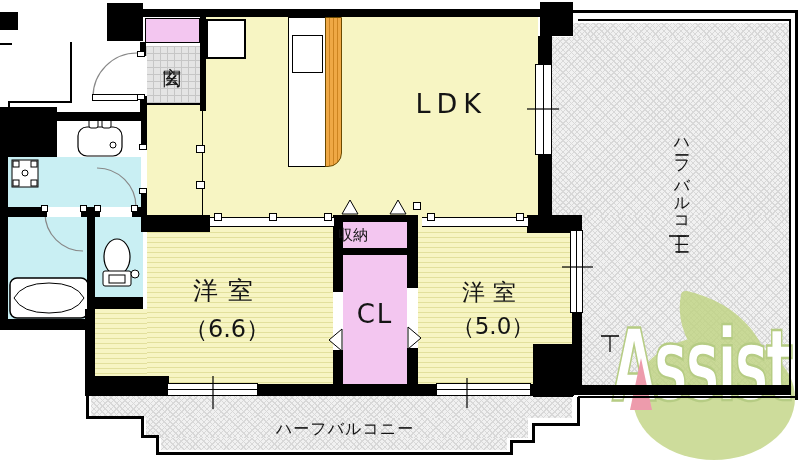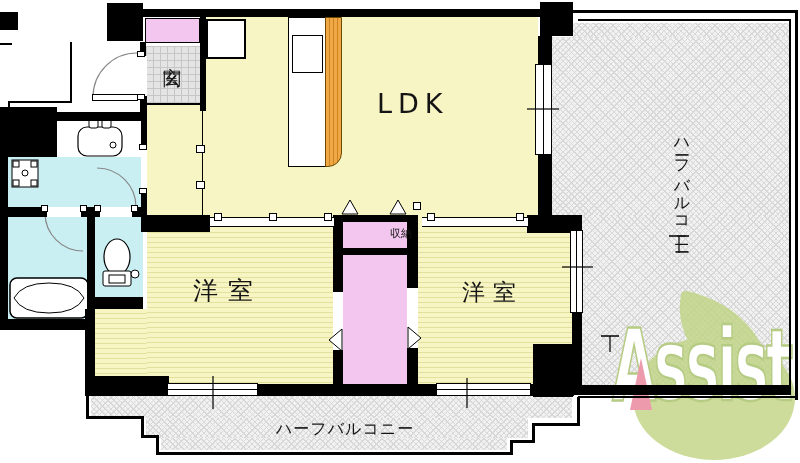--- a/index.html
+++ b/index.html
@@ -224,21 +224,24 @@
     <line x1="527" y1="109" x2="559" y2="109" stroke="#000" stroke-width="1.2"></line>
     <line x1="562" y1="267" x2="593" y2="267" stroke="#000" stroke-width="1.2"></line>
     <line x1="213" y1="376" x2="213" y2="409" stroke="#000" stroke-width="1.2"></line>
     <line x1="467" y1="378" x2="467" y2="408" stroke="#000" stroke-width="1.2"></line>
     <line x1="669" y1="236" x2="689" y2="236" stroke="#000" stroke-width="1.5"></line>
     <line x1="679" y1="236" x2="679" y2="253" stroke="#000" stroke-width="1.2"></line>
     <line x1="601" y1="336" x2="619" y2="336" stroke="#000" stroke-width="1.5"></line>
     <line x1="610" y1="336" x2="610" y2="352" stroke="#000" stroke-width="1.2"></line>
   </svg>
 
-  <div class="lbl" style="left:377px;top:88px;width:110px;text-align:left;font-size:27px;letter-spacing:6px">LDK</div>
+  <div class="lbl" style="left:377px;top:88px;width:110px;text-align:right;font-size:27px;letter-spacing:6px">LDK</div>
   <div class="lbl" style="left:168px;top:274px;width:120px;text-align:center;font-size:25px;letter-spacing:10px">洋室</div>
+  <div class="lbl" style="left:157px;top:313px;width:140px;text-align:center;font-size:24px">（6.6）</div>
   <div class="lbl" style="left:433px;top:277px;width:120px;text-align:center;font-size:23px;letter-spacing:8px">洋室</div>
-  <div class="lbl" style="left:338px;top:226px;width:74px;text-align:right;font-size:11px">収納</div>
+  <div class="lbl" style="left:423px;top:311px;width:140px;text-align:center;font-size:23px">（5.0）</div>
+  <div class="lbl" style="left:338px;top:226px;width:74px;text-align:left;font-size:15px">収納</div>
+  <div class="lbl" style="left:341px;top:299px;width:68px;text-align:center;font-size:26px;letter-spacing:2px">CL</div>
   <div class="lbl vert" style="left:162px;top:53px;width:22px;font-size:18px;letter-spacing:3px">玄関</div>
   <div class="lbl vert" style="left:671px;top:128px;height:140px;font-size:16px;letter-spacing:1px">ハーフバルコニー</div>
   <div class="lbl" style="left:260px;top:419px;width:170px;text-align:center;font-size:16px;letter-spacing:1px">ハーフバルコニー</div>
 
 </div>
 
 </body></html>

